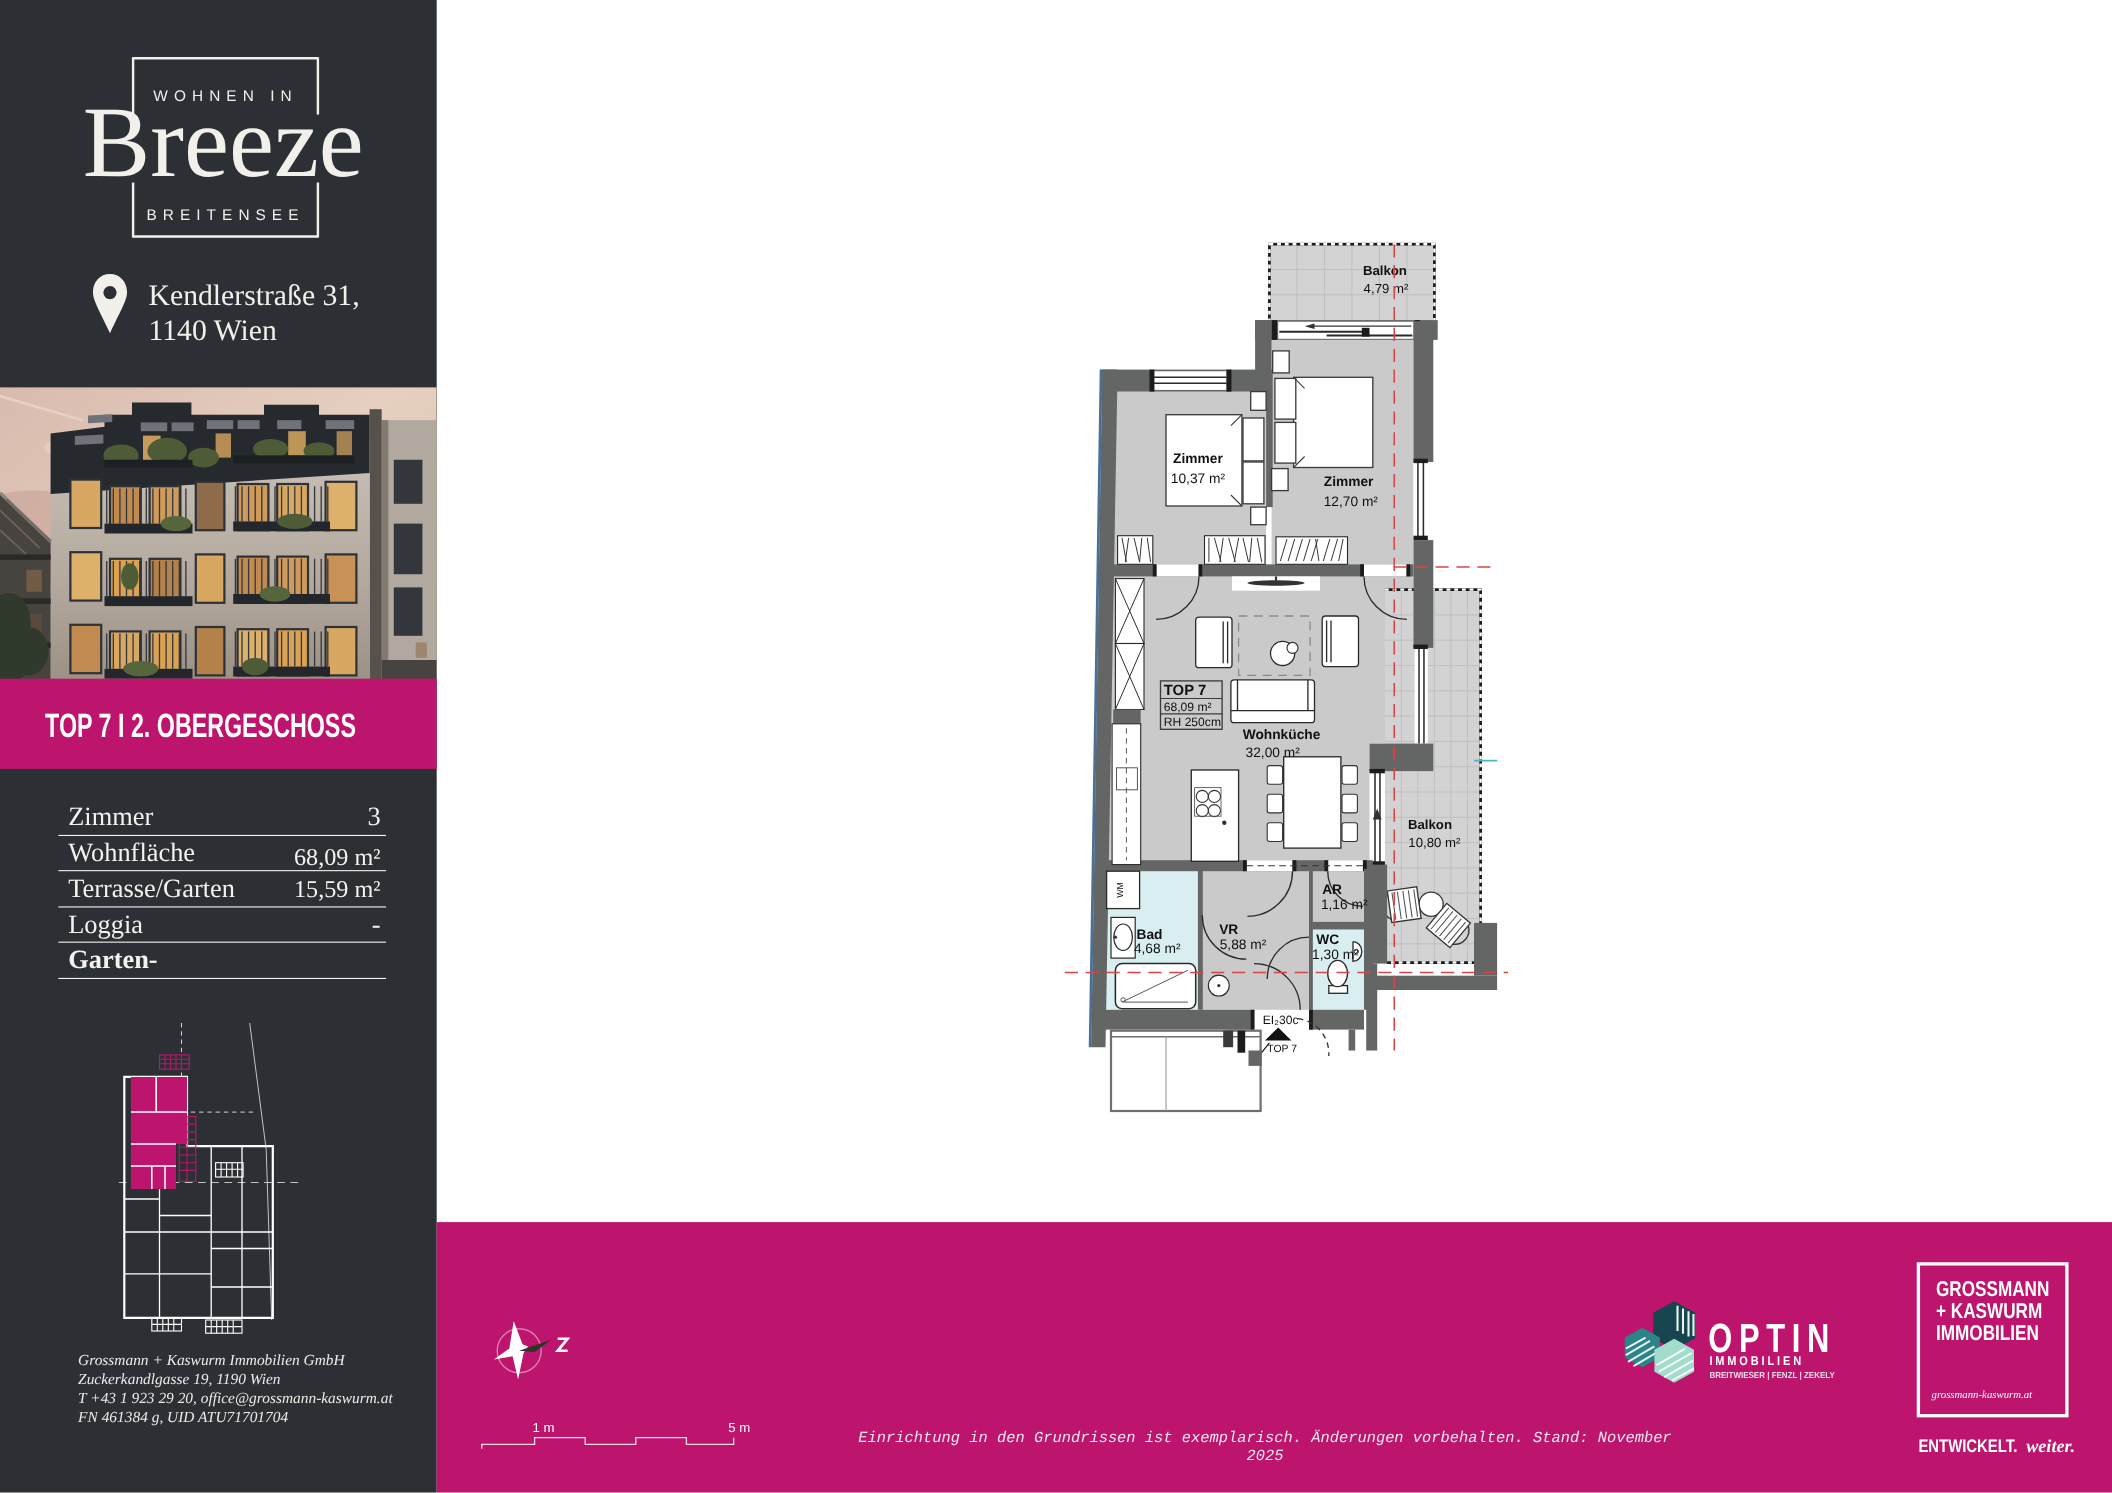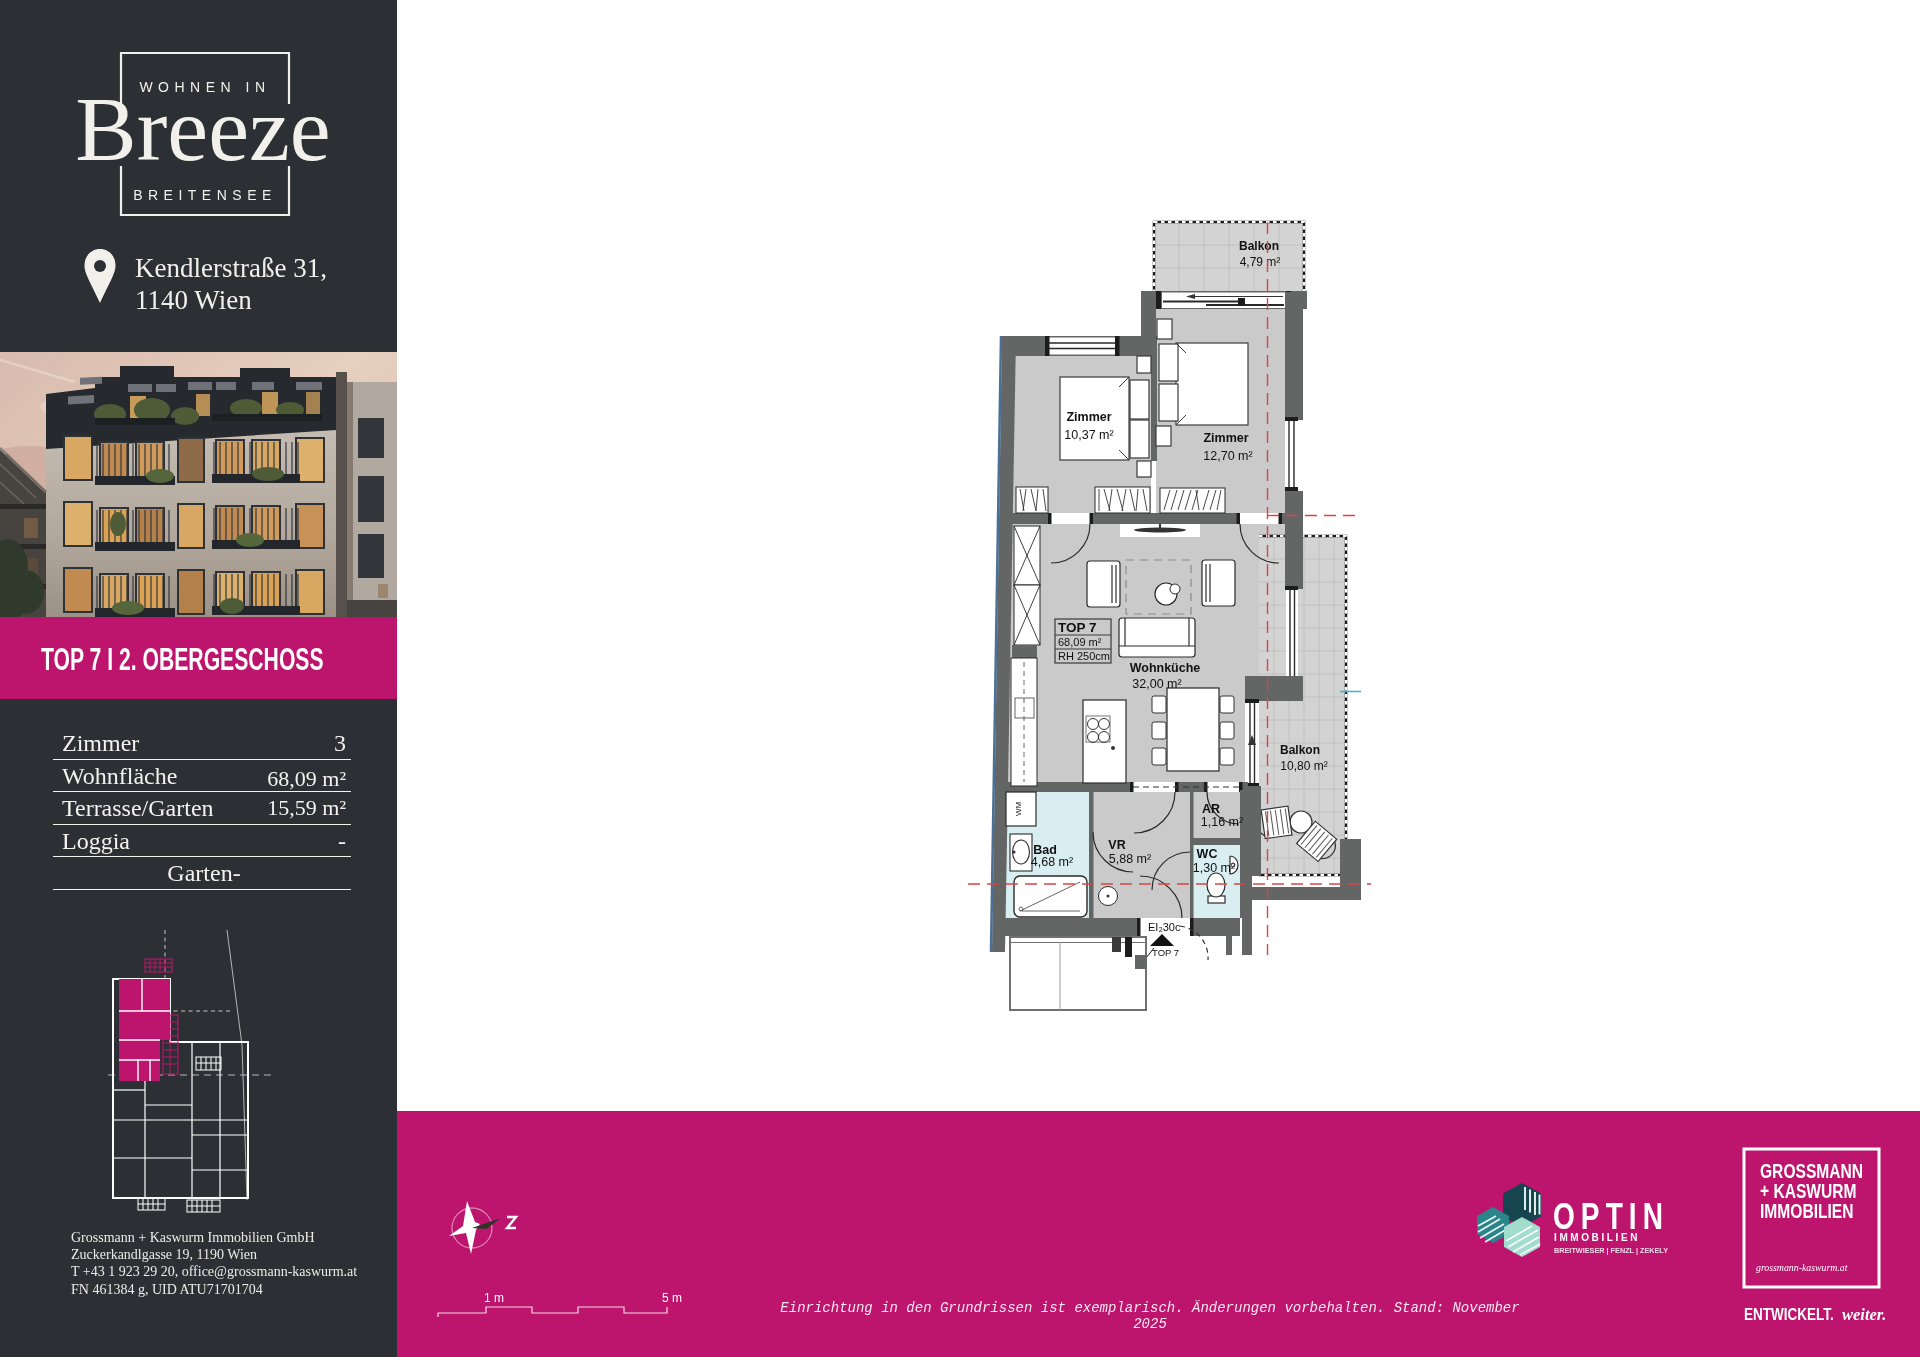--- a/index.html
+++ b/index.html
@@ -201,21 +201,21 @@
   <div style="height:26.5px;border-bottom:1.2px solid #f4f2ee;padding:3px 5px 2px 9px;display:flex;justify-content:space-between;">
       <span>Terrasse/Garten</span>
       <span style="font-size:22px;">15,59 m²</span>
     </div>
 
   <div style="height:26.5px;border-bottom:1.2px solid #f4f2ee;padding:3px 5px 2px 9px;display:flex;justify-content:space-between;text-align:right;">
       <span>Loggia</span>
       <span>-</span>
     </div>
 
-  <div style="height:26.5px;border-bottom:1.2px solid #f4f2ee;padding:3px 5px 2px 9px;display:flex;justify-content:center;">
+  <div style="height:26.5px;border-bottom:1.2px solid #f4f2ee;padding:3px 5px 2px 9px;display:flex;justify-content:flex-start;font-weight:bold;">
       <span>Garten</span>
       <span>-</span>
     </div>
 </div>
 
 <svg class="abs" style="left:90px;top:930px;" width="200" height="300" viewBox="0 0 200 300">
 
   <g stroke="#d8d8d4" stroke-width="1" fill="none">
     <line x1="75" y1="0" x2="75" y2="80" stroke-dasharray="4 3.5" stroke-width="0.9"></line>
     <line x1="76" y1="81" x2="142" y2="81" stroke-dasharray="4 3.5" stroke-width="0.9"></line>
@@ -264,21 +264,21 @@
   <g stroke="#ffffff" stroke-width="1" fill="none">
     <rect x="106" y="127" width="25" height="13"></rect>
     <path d="M111 127 v13 M116 127 v13 M121 127 v13 M126 127 v13 M106 133 h25"></path>
     <rect x="48" y="268" width="27" height="12"></rect>
     <path d="M53 268 v12 M58 268 v12 M63 268 v12 M68 268 v12 M48 274 h27"></path>
     <rect x="97" y="270" width="33" height="12"></rect>
     <path d="M102 270 v12 M107 270 v12 M112 270 v12 M117 270 v12 M122 270 v12 M97 276 h33"></path>
   </g>
 </svg>
 
-<div class="abs ser" style="left:71px;top:1229px;width:345px;color:#edebe7;font-size:14px;line-height:17.2px;">
+<div class="abs ser" style="left:71px;top:1229px;width:345px;color:#edebe7;font-size:14px;font-style:italic;line-height:17.2px;">
   Grossmann + Kaswurm Immobilien GmbH<br>
   Zuckerkandlgasse 19, 1190 Wien<br>
   T +43 1 923 29 20, office@grossmann-kaswurm.at<br>
   FN 461384 g, UID ATU71701704
 </div>
 
 <div class="abs" style="left:397px;top:1111px;width:1523px;height:246px;background:#bd146d;"></div>
 
 <svg class="abs" style="left:430px;top:1185px;" width="130" height="90" viewBox="0 0 130 90">
   <circle cx="42" cy="43" r="20" fill="none" stroke="#dd7fb2" stroke-width="1.3"></circle>

